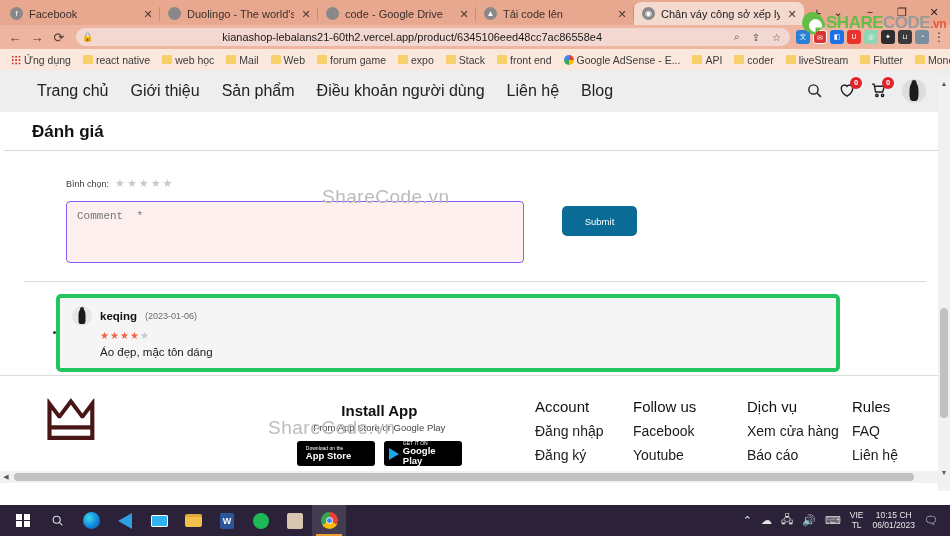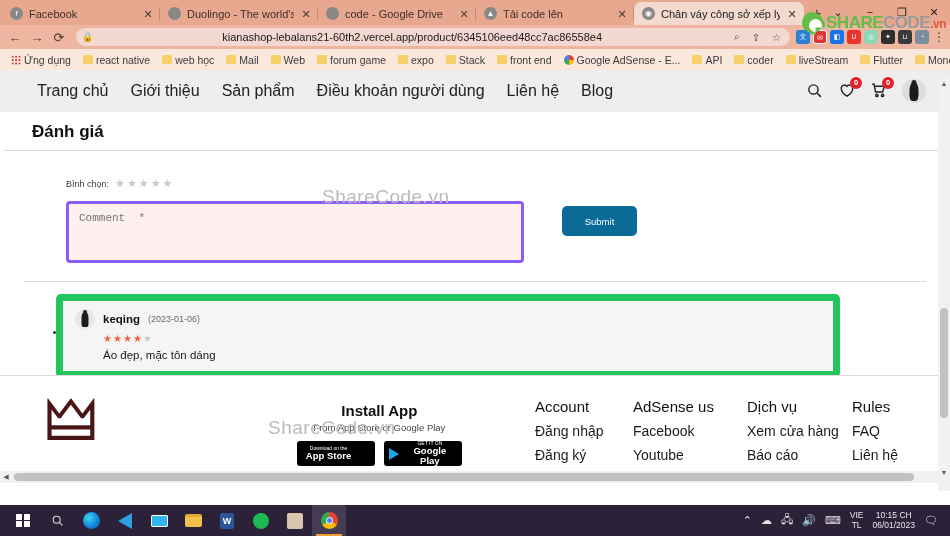--- a/index.html
+++ b/index.html
@@ -191,40 +191,40 @@
   .vote-label { font-size: 9px; color: #3b3b3b; }
   .stars-empty { display: flex; gap: 2px; }
   .stars-empty span { color: #c9c9c9; font-size: 11px; line-height: 11px; }
 
   .comment-row {
     display: flex; align-items: flex-start; gap: 38px;
     margin: 12px 0 0 24px;
   }
   .comment-box {
     width: 458px; height: 62px; background: #fdf0ef;
-    border: 3px solid #8b5cf6; border-radius: 4px;
+    border: 1px solid #8b5cf6; border-radius: 4px;
     padding: 8px 10px; font-family: "Liberation Mono", monospace;
     font-size: 11px; color: #a08f8f; resize: none; outline: none;
   }
   .submit-btn {
     width: 75px; height: 30px; background: #0a6c96; color: #fff;
     border: none; border-radius: 5px; font-size: 9.5px;
     font-family: "Liberation Sans", sans-serif; cursor: pointer;
     margin-top: 5px;
   }
 
   .divider { height: 1px; background: #dcdcdc; margin: 18px 24px 0 24px; }
 
   .review-list { margin: 12px 0 0 0; padding-left: 56px; position: relative; }
   .bullet {
     position: absolute; left: 53px; top: 37px;
     width: 3px; height: 3px; background: #333; border-radius: 50%;
   }
   .review-card {
-    width: 784px; background: #f5f5f5; border: 7px solid #22c55e;
+    width: 784px; background: #f5f5f5; border: 4px solid #22c55e;
     border-radius: 5px; padding: 8px 12px 10px 12px;
   }
   .rc-head { display: flex; align-items: center; gap: 8px; }
   .rc-avatar {
     width: 20px; height: 20px; border-radius: 50%;
     background: #e6e6e6; position: relative; overflow: hidden;
     flex: 0 0 20px;
   }
   .rc-avatar .figure {
     position: absolute; left: 50%; top: 3px; transform: translateX(-50%);
@@ -256,21 +256,21 @@
   }
   .f-install { width: 320px; padding-top: 18px; text-align: center; }
   .f-install h3 { font-size: 15px; font-weight: bold; color: #111; }
   .f-install .sub { font-size: 9.5px; color: #444; margin-top: 3px; }
   .stores { display: flex; gap: 9px; justify-content: center; margin-top: 8px; }
   .store {
     width: 78px; height: 25px; background: #000; border-radius: 3px;
     display: flex; align-items: center; gap: 4px; padding: 0 5px;
     color: #fff;
   }
-  .store .stxt { line-height: 1.05; text-align: center; }
+  .store .stxt { line-height: 1.05; text-align: left; }
   .store .stop { font-size: 5px; display: block; }
   .store .sbot { font-size: 9.5px; font-weight: bold; display: block; }
   .store .glyph { font-size: 14px; flex: 0 0 auto; }
   .gp-tri {
     width: 0; height: 0; border-top: 6px solid transparent;
     border-bottom: 6px solid transparent; border-left: 10px solid #1aa7ea;
     flex: 0 0 10px;
   }
   .f-cols { display: flex; gap: 0; padding-top: 14px; flex: 1 1 auto; }
   .f-col { width: 98px; }
@@ -600,21 +600,21 @@
           </div>
         </div>
       </div>
       <div class="f-cols">
         <div class="f-col">
           <h4>Account</h4>
           <a href="#">Đăng nhập</a>
           <a href="#">Đăng ký</a>
         </div>
         <div class="f-col">
-          <h4>AdSense us</h4>
+          <h4>Follow us</h4>
           <a href="#">Facebook</a>
           <a href="#">Youtube</a>
         </div>
         <div class="f-col wide">
           <h4>Dịch vụ</h4>
           <a href="#">Xem cửa hàng</a>
           <a href="#">Báo cáo</a>
         </div>
         <div class="f-col">
           <h4>Rules</h4>

